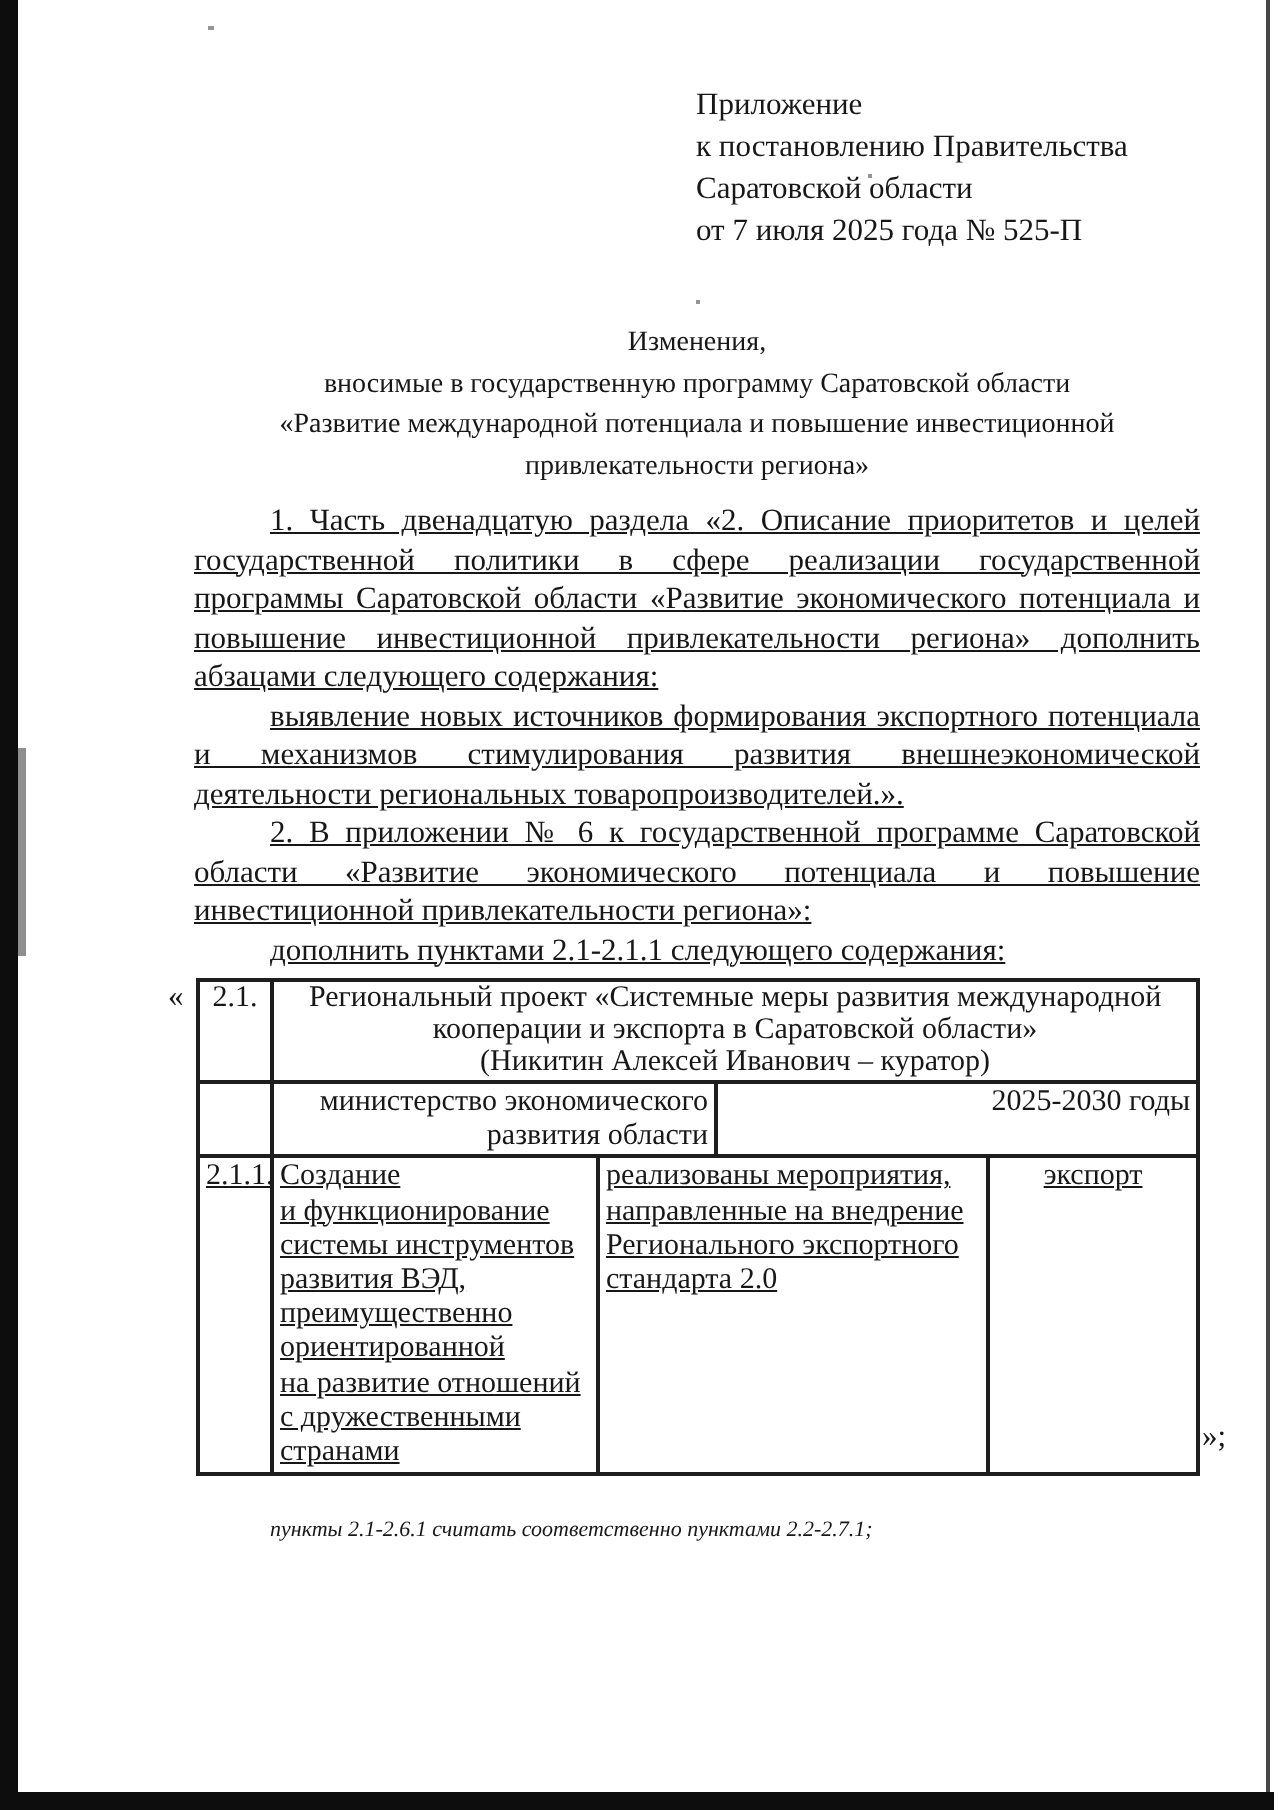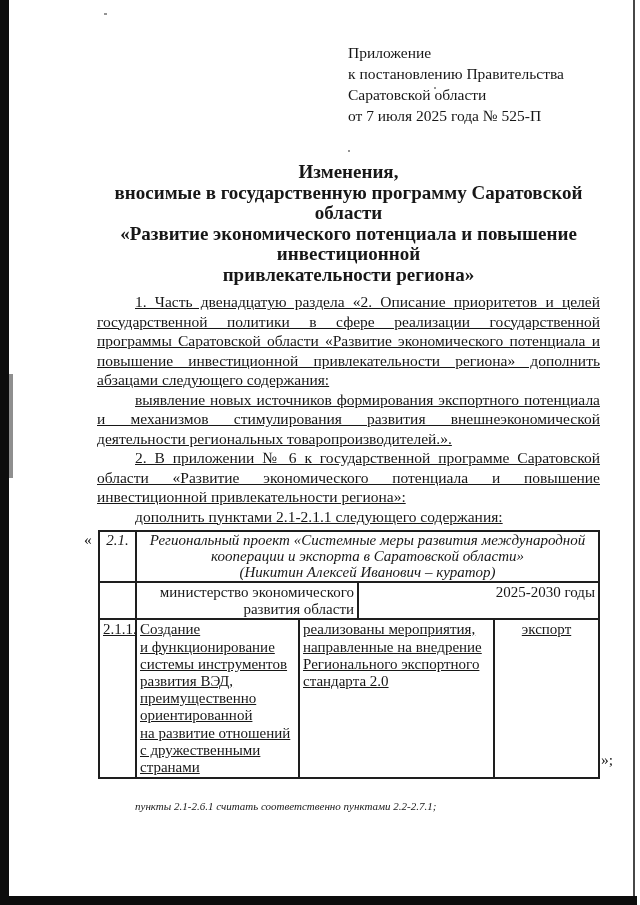--- a/index.html
+++ b/index.html
@@ -20,39 +20,39 @@
   .speck.s1 { left: 104px; top: 13px;  width: 3px; height: 2px; }
   .speck.s2 { left: 434px; top: 87px;  width: 2px; height: 2px; }
   .speck.s3 { left: 348px; top: 150px; width: 2px; height: 2px; }
 
   
   .content { position: absolute; left: 97px; top: 0; width: 503px; }
 
   .requisites { margin: 42px 0 0 251px; font-size: 15.5px; line-height: 21px; }
   .req-line { white-space: nowrap; }
 
-  .doc-title { margin-top: 36px; text-align: center; font-weight: bold;
-               font-size: 19px; line-height: 20.5px; }
+  .doc-title { margin-top: 36px; text-align: center; font-weight: normal;
+               font-size: 14px; line-height: 20.5px; }
 
   .body-text { margin-top: 7px; font-size: 15.5px; line-height: 19.5px; text-align: justify; text-decoration: underline; }
   .body-text p { margin: 0; text-indent: 38px; }
 
   .table-wrap { position: relative; width: 500px; margin: 4px 0 0 1px; font-size: 15px; }
   .open-quote  { position: absolute; left: -14px; top: 1px; font-size: 15.5px; }
   .close-quote { position: absolute; left: 503px; bottom: 10px; font-size: 15.5px; }
 
   table.amendment { border-collapse: collapse; table-layout: fixed; width: 500px; }
   table.amendment td {
     border: 2px solid #1e1e1e;
     vertical-align: top;
     padding: 1px 3px;
     overflow: hidden;
   }
   td.num { text-align: center; padding: 1px 0; }
-  tr.row-project td { height: 44px; line-height: 15.8px; font-style: italic; }
+  tr.row-project td { height: 44px; line-height: 15.8px; }
   td.project-title { text-align: center; white-space: pre-line; }
   tr.row-meta td { height: 32px; line-height: 16.5px; text-align: right; }
   td.executor { white-space: pre-line; }
   tr.row-item td { height: 153px; line-height: 17.2px; text-decoration: underline; }
   td.pre { white-space: pre-line; }
   td.direction { text-align: center; }
 
   .closing { margin-top: 17px; font-size: 11px; line-height: 20.5px; font-style: italic; }
   .closing p { margin: 0; text-indent: 38px; }
 </style>
@@ -72,21 +72,21 @@
   <div class="requisites">
     <div class="req-line">Приложение</div>
     <div class="req-line">к постановлению Правительства</div>
     <div class="req-line">Саратовской области</div>
     <div class="req-line">от 7 июля 2025 года № 525-П</div>
   </div>
 
   <div class="doc-title">
     <div>Изменения,</div>
     <div>вносимые в государственную программу Саратовской области</div>
-    <div>«Развитие экономического потенциала и повышение инвестиционной</div>
+    <div>«Развитие международной потенциала и повышение инвестиционной</div>
     <div>привлекательности региона»</div>
   </div>
 
   <div class="body-text">
     <p>1. Часть двенадцатую раздела «2. Описание приоритетов и целей государственной политики в сфере реализации государственной программы Саратовской области «Развитие экономического потенциала и повышение инвестиционной привлекательности региона» дополнить абзацами следующего содержания:</p>
     <p>выявление новых источников формирования экспортного потенциала и механизмов стимулирования развития внешнеэкономической деятельности региональных товаропроизводителей.».</p>
     <p>2. В приложении № 6 к государственной программе Саратовской области «Развитие экономического потенциала и повышение инвестиционной привлекательности региона»:</p>
     <p>дополнить пунктами 2.1-2.1.1 следующего содержания:</p>
   </div>
 

